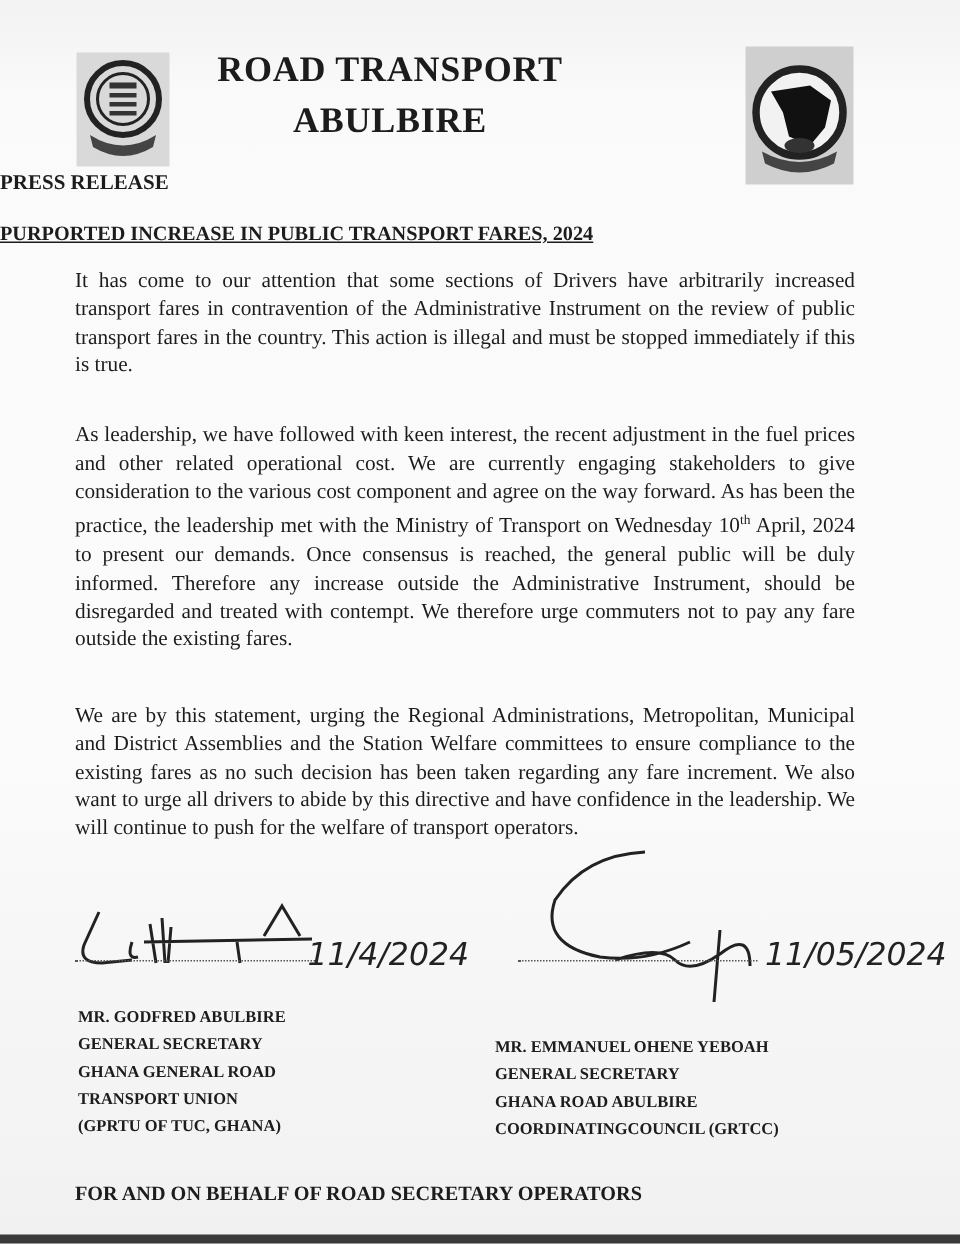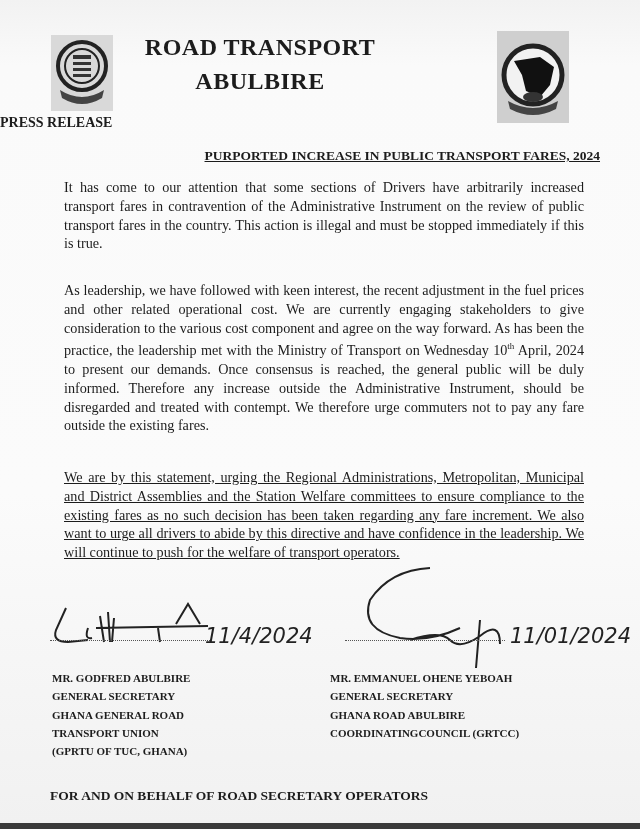--- a/index.html
+++ b/index.html
@@ -29,48 +29,48 @@
     position: absolute; left: 120px; width: 280px; text-align: center;
     font-size: 24px; font-weight: bold; letter-spacing: 0.5px;
   }
   .title1 { top: 34px; }
   .title2 { top: 68px; }
   .press {
     position: absolute; left: 0; width: 530px; top: 115px; text-align: left;
     font-weight: bold; font-size: 14px;
   }
   .headline {
-    position: absolute; left: 0; width: 600px; top: 148px; text-align: right;
+    position: absolute; left: 0; width: 600px; top: 148px; text-align: left;
     font-weight: bold; font-size: 13.5px; text-decoration: underline;
   }
   .para {
-    position: absolute; left: 64px; width: 520px;
+    position: absolute; left: 50px; width: 520px;
     font-size: 14.2px; line-height: 18.8px; text-align: justify;
   }
   .p1 { top: 178px; }
   .p2 { top: 281px; }
-  .p3 { top: 468px; text-decoration: underline; }
+  .p3 { top: 468px; }
   .sig-line {
     position: absolute; top: 640px; height: 0; border-top: 1.5px dotted #555;
   }
   .sig1-line { left: 50px; width: 160px; }
   .sig2-line { left: 345px; width: 160px; }
   .sig-date {
     position: absolute; top: 624px; font-family: "DejaVu Sans", sans-serif;
     font-size: 21px; font-style: italic; color: #222;
   }
   .date1 { left: 205px; }
   .date2 { left: 510px; }
   .signature { position: absolute; }
   .sig-block {
     position: absolute; top: 669px; font-weight: bold; font-size: 11px; line-height: 18.3px;
   }
   .sig-block div { white-space: nowrap; }
   .block1 { left: 52px; }
-  .block2 { left: 330px; }
+  .block2 { left: 330px; margin-top: 20px; }
   .behalf {
     position: absolute; left: 50px; top: 788px; font-weight: bold; font-size: 13.5px;
   }
   sup { font-size: 9px; }
 </style>
 </head>
 <body>
 
 <div class="page">
 
@@ -108,21 +108,21 @@
   <svg class="signature" style="left:48px;top:598px" width="170" height="52" viewBox="0 0 170 52">
     <path d="M18 10 L8 32 Q4 44 20 44 L40 42 M40 30 Q36 42 44 40 M52 18 L56 44 M60 14 L62 44 M66 20 L64 44 M48 30 L160 28 M110 30 L112 44 M128 26 L140 6 L152 26" fill="none" stroke="#222" stroke-width="2"></path>
   </svg>
   <div class="sig-line sig1-line"></div>
   <div class="sig-date date1">11/4/2024</div>
 
   <svg class="signature" style="left:350px;top:560px" width="170" height="110" viewBox="0 0 170 110">
     <path d="M80 8 Q40 10 20 40 Q10 70 50 78 Q80 82 110 68 M60 80 Q90 70 100 80 Q110 90 130 76 Q150 60 150 84 M130 60 L126 108" fill="none" stroke="#222" stroke-width="2"></path>
   </svg>
   <div class="sig-line sig2-line"></div>
-  <div class="sig-date date2">11/01/2024</div>
+  <div class="sig-date date2">11/05/2024</div>
 
   <div class="sig-block block1">
     <div>MR. GODFRED ABULBIRE</div>
     <div>GENERAL SECRETARY</div>
     <div>GHANA GENERAL ROAD</div>
     <div>TRANSPORT UNION</div>
     <div>(GPRTU OF TUC, GHANA)</div>
   </div>
 
   <div class="sig-block block2">

